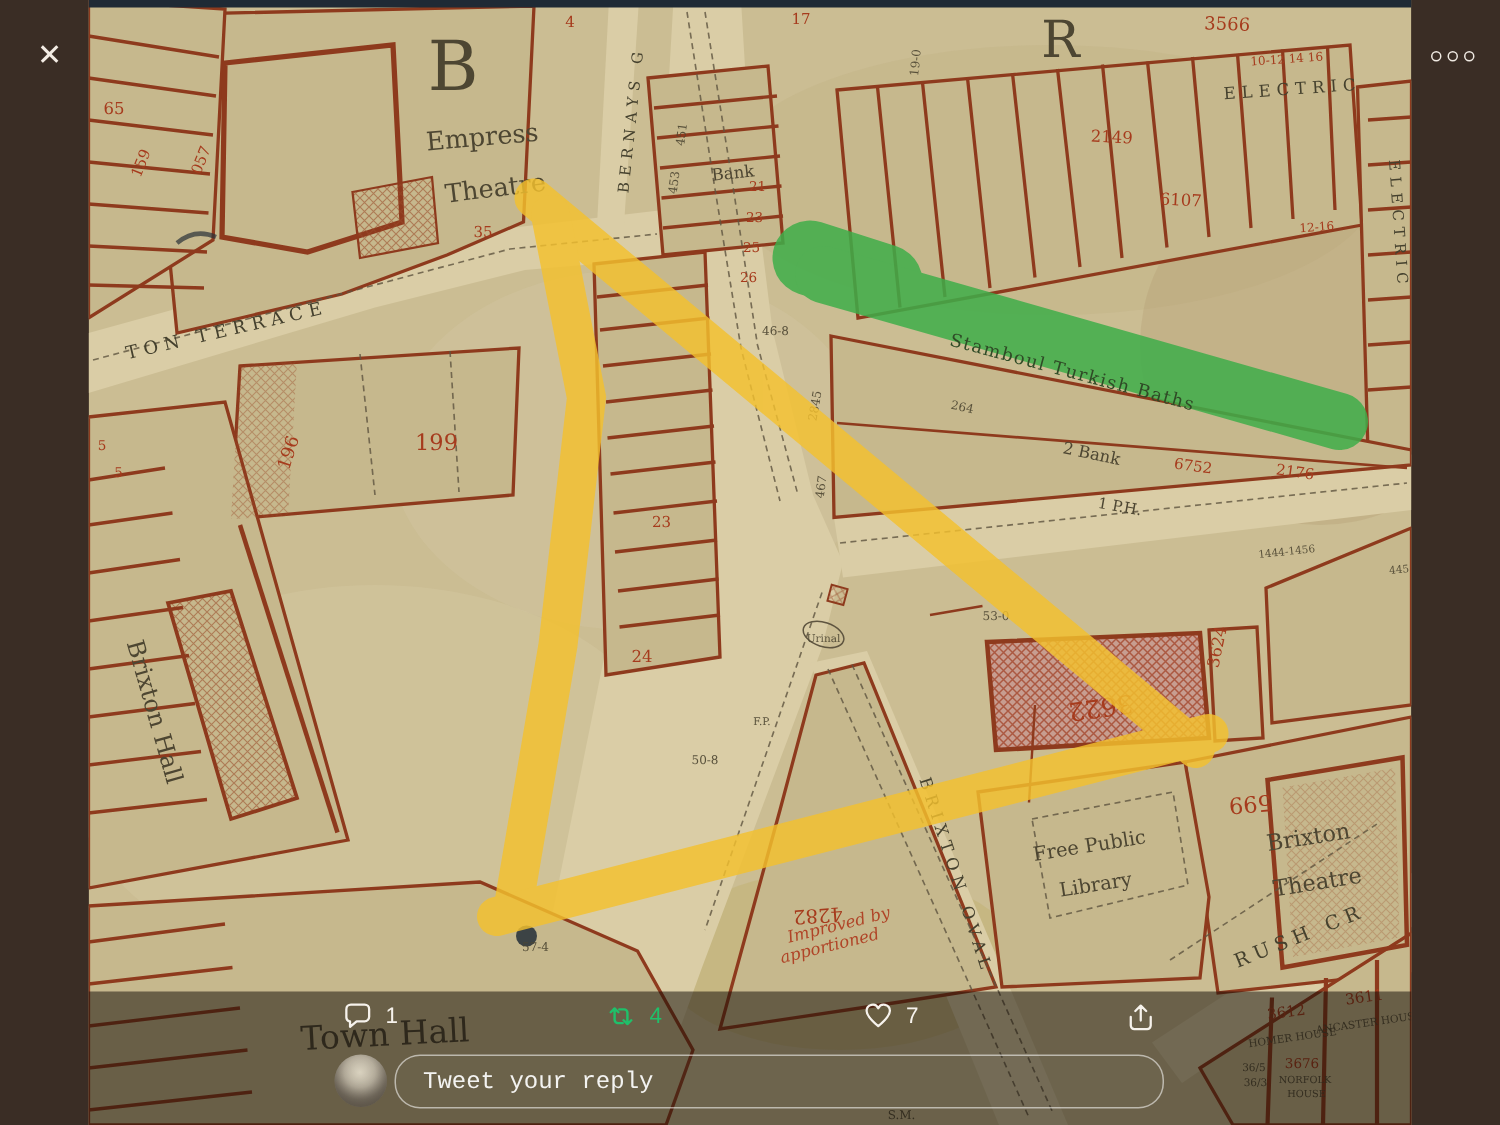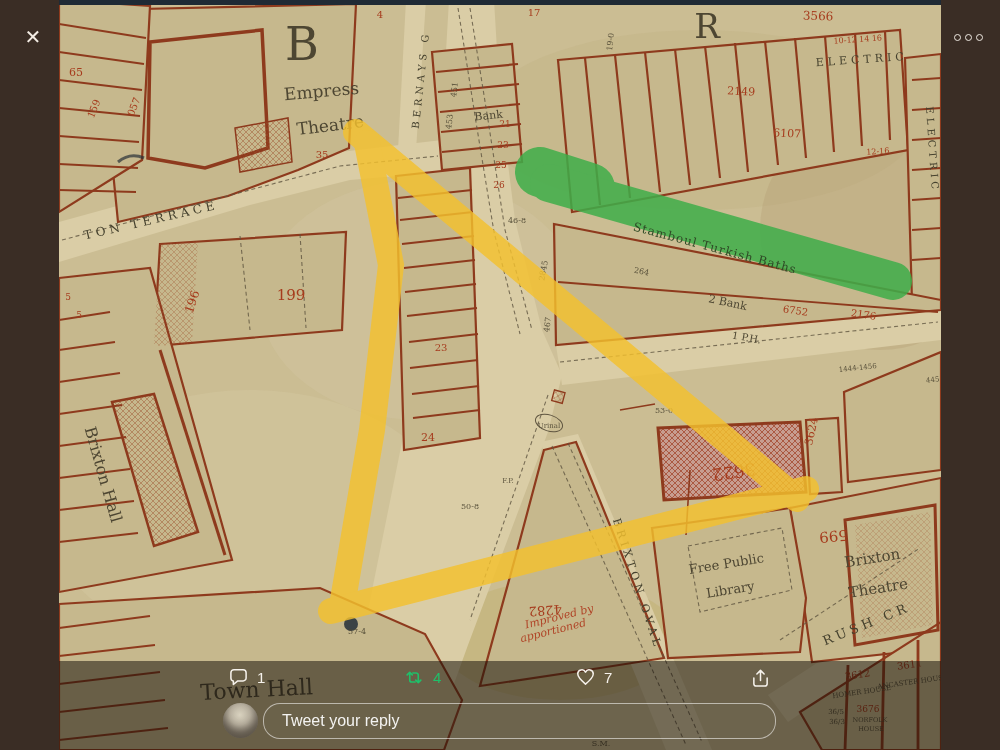--- a/index.html
+++ b/index.html
@@ -17,21 +17,21 @@
   .actions{position:absolute;left:59px;top:666px;width:882px;height:26px;z-index:6;}
   .act{position:absolute;display:flex;align-items:center;gap:9px;color:#f6f2ec;font-size:15px;cursor:pointer;}
   .act svg{display:block;}
   .act.green{color:#1fc06a;}
   .reply-row{position:absolute;left:59px;top:702px;width:882px;height:38px;z-index:6;}
   .avatar{position:absolute;left:164px;top:1px;width:35px;height:35px;border-radius:50%;
     background:radial-gradient(circle at 48% 34%, #d9d2bf 0%, #b9b1a0 35%, #8b8376 62%, #6e675c 100%);
     box-shadow:inset 0 -8px 10px rgba(60,52,40,.5);}
   .reply-input{position:absolute;left:204px;top:1px;width:513px;height:32px;border-radius:17px;
     border:1px solid rgba(255,255,255,.55);background:rgba(255,255,255,.02);outline:none;
-    padding:17px 18px;font-size:16px;color:#fff;font-family:Liberation Sans, sans-serif;box-sizing:border-box;}
+    padding:17px 18px;font-size:16px;color:#fff;font-family:Liberation Mono, monospace;box-sizing:border-box;}
   .reply-input::placeholder{color:rgba(255,255,255,.92);opacity:1;}
   
   text{font-family:"DejaVu Serif",serif;}
   .mt{fill:#4d4632;}
   .mtl{fill:#4d4632;opacity:.9;}
   .red{fill:#a63b1d;}
   .street{fill:#45412e;letter-spacing:4px;}
   .cursive{fill:#b04427;font-style:italic;}
 </style>
 </head>

